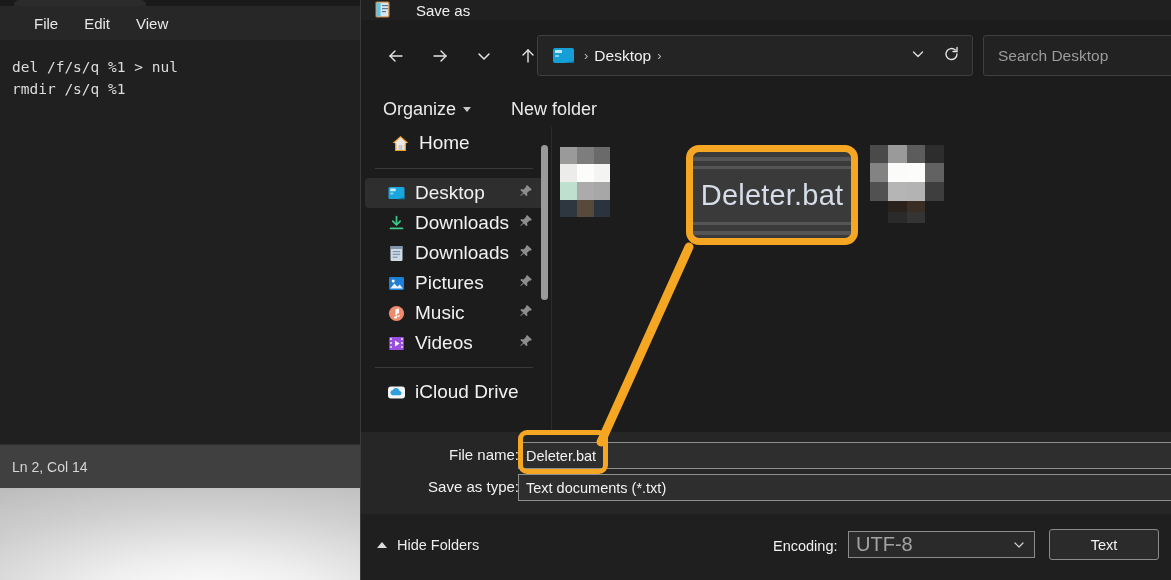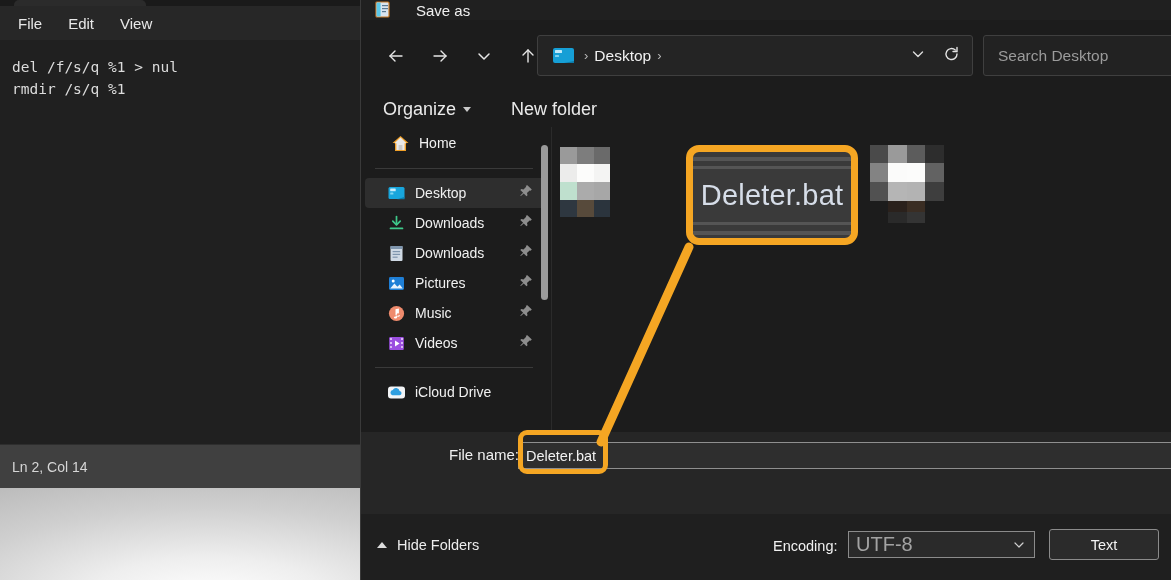--- a/index.html
+++ b/index.html
@@ -19,21 +19,21 @@
     position: absolute; left: 0; top: 0; width: 360px; height: 6px;
     background: #1a1a1a;
   }
   .editor-tabstrip .tab-stub {
     position: absolute; left: 14px; top: 0; width: 132px; height: 6px;
     background: #2b2b2b; border-radius: 5px 5px 0 0;
   }
   .menubar {
     position: absolute; left: 0; top: 6px; width: 360px; height: 34px;
     background: #272727;
-    display: flex; align-items: center;
+    display: flex; align-items: center; padding-left: 16px;
   }
   .menu-item {
     color: #e8e8e8; font-size: 15px; padding: 4px 10px;
     margin-left: 6px; border-radius: 4px; line-height: 1;
   }
   .menu-item:first-child { margin-left: 8px; }
   .editor-body {
     position: absolute; left: 0; top: 40px; width: 360px; height: 404px;
     background: #202020; padding: 16px 12px 0 12px;
   }
@@ -127,21 +127,21 @@
     position: absolute; left: 0; top: 0; width: 190px; height: 305px;
     background: #1c1c1c;
   }
   .nav-row {
     position: relative; height: 30px; margin: 0 4px; border-radius: 4px;
     display: flex; align-items: center; padding-left: 22px;
   }
   .nav-row.home { padding-left: 26px; height: 32px; }
   .nav-row.selected { background: #2e2e2e; }
   .nav-ico { width: 19px; height: 19px; margin-right: 9px; position: relative; flex: none; }
-  .nav-label { color: #f1f1f1; font-size: 14px; white-space: nowrap; }
+  .nav-label { color: #f1f1f1; font-size: 19px; white-space: nowrap; }
   .nav-pin { position: absolute; right: 14px; top: 50%; transform: translateY(-50%); }
   .nav-divider { height: 1px; background: #3a3a3a; margin: 9px 18px 9px 14px; }
 
   .sb-scroll-track {
     position: absolute; left: 180px; top: 14px; width: 7px; height: 280px;
     background: transparent;
   }
   .sb-scroll-thumb {
     position: absolute; left: 180px; top: 18px; width: 7px; height: 155px;
     background: #9a9a9a; border-radius: 4px;
@@ -510,20 +510,26 @@
       </div>
     </div>
 
     <div class="form-area">
       <div class="form-row" style="left:0; top:8px; width:811px;">
         <span class="form-label" style="top:6px;">File name:</span>
         <span class="form-input" style="top:2px;">
           <span>Deleter.bat</span>
         </span>
       </div>
+      <div class="form-row" style="left:0; top:40px; width:811px;">
+        <span class="form-label" style="top:6px;">Save as type:</span>
+        <span class="form-input" style="top:2px;">
+          <span>Text documents (*.txt)</span>
+        </span>
+      </div>
     </div>
 
     <div class="dlg-footer">
       <div class="hide-folders">
         <span class="hf-caret"></span>
         <span>Hide Folders</span>
       </div>
       <span class="encoding-label">Encoding:</span>
       <div class="encoding-select">
         <span>UTF-8</span>

